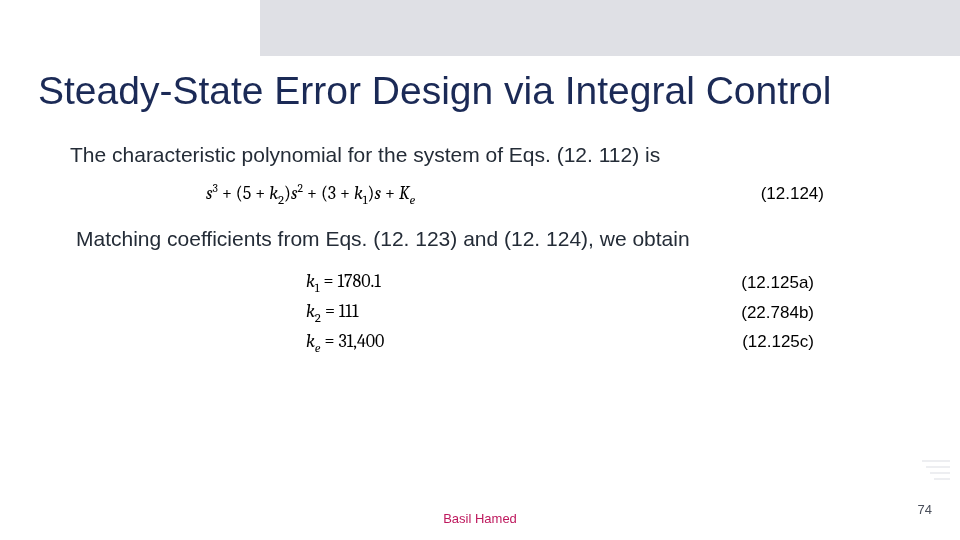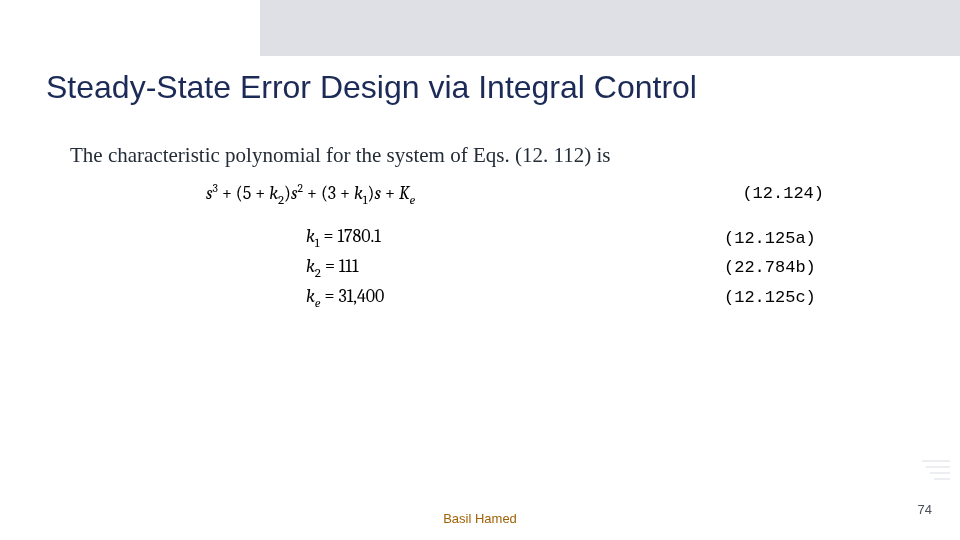--- a/index.html
+++ b/index.html
@@ -10,55 +10,55 @@
     color:#000000;
     position:relative;
     overflow:hidden;
   }
   .header-band {
     position:absolute;
     top:0; left:260px;
     width:700px; height:56px;
     background:#dfe0e5;
   }
-  .hl2 { position:absolute; top:69px; left:38px; font-size:32px; color:#1b2a56; font-weight:400;margin-left:8px; }
+  .hl2 { position:absolute; top:69px; left:38px; font-size:39px; color:#1b2a56; font-weight:400; }
   .tick-col {
     position:absolute;
     left:48px; top:148px;
     width:14px;
     color:#d8dbe2;
     font-size:15px; line-height:20px;
     font-family:"Courier New",monospace;
   }
   .body-area {
     position:absolute;
     left:70px; top:142px;
     width:840px;
     font-size:21px;
     color:#242c37;
   }
-  .para { margin:0 0 12px 0; line-height:1.28;font-family:Liberation Serif, serif; }
+  .para { margin:0 0 12px 0; line-height:1.28; }
   .eq-block {
     width:650px;
     margin:6px 0 20px 120px;
     font-family:"Cambria","Times New Roman",serif;
     font-size:18px;
     color:#000;
   }
   .eq-row { display:flex; align-items:center; justify-content:flex-end; margin:6px 16px; }
   .eq-lhs { flex:1; }
-  .eq-tag { width:90px; text-align:right; font-family:Liberation Mono, monospace; font-size:17px; }
+  .eq-tag { width:90px; text-align:right; font-family:Liberation Sans, sans-serif; font-size:17px; }
   sup { font-size:0.65em; vertical-align:super; }
   sub { font-size:0.72em; vertical-align:sub; }
   .it { font-style:italic; }
   .footer-author {
     position:absolute;
     bottom:14px; left:0; width:100%;
     text-align:center;
-    font-size:13px; color:#a16207;
+    font-size:13px; color:#be185d;
   }
   .page-num {
     position:absolute;
     bottom:23px; right:28px;
     font-size:13px; color:#4a4f5b;
   }
   .corner-deco {
     position:absolute; right:10px; bottom:40px;
     width:28px; height:40px; opacity:0.45;
   }
@@ -79,20 +79,21 @@
 
   <div class="eq-block">
     <div class="eq-row">
       <span class="eq-lhs">
         <span class="it">s</span><sup>3</sup> + (5 + <span class="it">k</span><sub>2</sub>)<span class="it">s</span><sup>2</sup> + (3 + <span class="it">k</span><sub>1</sub>)<span class="it">s</span> + <span class="it">K</span><sub><span class="it">e</span></sub>
       </span>
       <span class="eq-tag">(12.124)</span>
     </div>
   </div>
 
+  <p class="para" style="margin-left:6px;">Matching coefficients from Eqs. (12. 123) and (12. 124), we obtain</p>
 
   <div class="eq-block" style="margin-left:220px; width:540px; margin-top:18px;">
 
     <div class="eq-row">
       <span class="eq-lhs">
         <span class="it">k</span><sub>1</sub> = <span>1780.1</span>
       </span>
       <span class="eq-tag">(12.125a)</span>
     </div>
 

